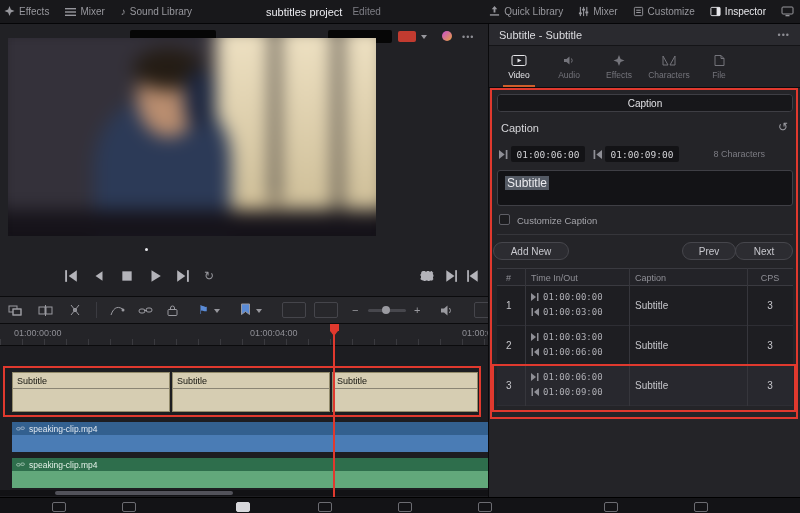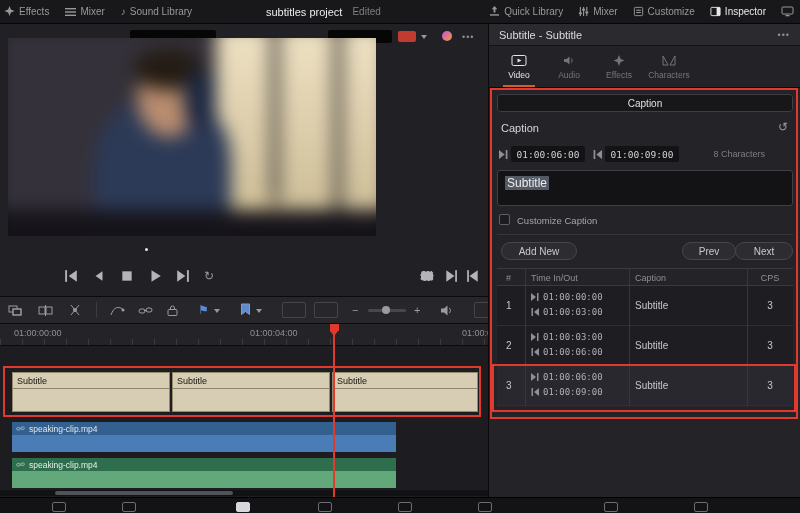--- a/index.html
+++ b/index.html
@@ -55,21 +55,21 @@
   .zthumb{position:absolute;top:-3px;left:14px;width:8px;height:8px;border-radius:50%;background:#9a9aa0}
   .glyph{position:absolute;color:#9a9aa0;font-size:11px;line-height:14px;top:6px}
 
   
   .timeline{position:absolute;left:0;top:324px;width:488px;height:173px;background:#1d1d21;overflow:hidden}
   .ruler{position:absolute;left:0;top:0;width:488px;height:22px;background:#242428;border-bottom:1px solid #0b0b0d;box-sizing:border-box}
   .ruler .ticks{position:absolute;left:0;bottom:0;width:100%;height:6px;background:repeating-linear-gradient(to right,#3a3a3f 0 1px,transparent 1px 22px)}
   .rlabel{position:absolute;top:4px;font-size:9px;color:#8f8f95;white-space:nowrap}
   .sclip{position:absolute;top:48px;height:40px;background:#d6cdb2;border:1px solid #938b6b;box-sizing:border-box}
   .sclip .cap{height:16px;border-bottom:1px solid rgba(0,0,0,.35);font-size:9px;color:#15150f;padding:3px 0 0 4px;box-sizing:border-box}
-  .track{position:absolute;left:12px;width:384px}
+  .track{position:absolute;left:12px;width:476px}
   .thead2{height:13px;display:flex;align-items:center;gap:4px;padding:0 4px;font-size:8.5px;box-sizing:border-box;white-space:nowrap}
   .playline{position:absolute;top:0;width:2px;height:173px;background:#e0392e;z-index:40}
   .playhead-cap{position:absolute;top:0;width:9px;height:7px;background:#e0392e;z-index:41}
   .playhead-cap:after{content:"";position:absolute;top:7px;left:0;border-left:4.5px solid transparent;border-right:4.5px solid transparent;border-top:5px solid #e0392e}
   .hscroll{position:absolute;left:0;top:166px;width:488px;height:6px;background:#121215}
   .hthumb{position:absolute;left:55px;top:1px;width:178px;height:4px;background:#52525a;border-radius:2px}
   .anno{position:absolute;border:2px solid #e0392e;pointer-events:none;z-index:60}
 
   
   .bottombar{position:absolute;left:0;top:497px;width:800px;height:16px;background:#131316;border-top:1px solid #000;z-index:5}
@@ -450,20 +450,27 @@
           </svg>
         <span>Effects</span>
       </div>
       <div class="tab">
         <svg width="16" height="13" viewBox="0 0 16 13">
             <polygon points="2,2 7,11 2,11"></polygon>
             <polygon points="14,2 9,11 14,11"></polygon>
           </svg>
         <span>Characters</span>
       </div>
+      <div class="tab">
+        <svg width="16" height="13" viewBox="0 0 16 13">
+            <path d="M4 1.5h6l3 3v7H4Z" fill="none"></path>
+            <path d="M10 1.5v3h3" fill="none"></path>
+          </svg>
+        <span>File</span>
+      </div>
     </div>
 
     <div class="seg-wrap">
       <div class="seg active">Caption</div>
     </div>
 
     <div class="cap-label">Caption</div>
     <div class="reset">↺</div>
 
     <div class="abs markin" style="left:488px;"></div>
@@ -482,21 +489,21 @@
       </div>
     <div class="tcbox" style="left:116px">01:00:09:00</div>
     <div class="chars">8 Characters</div>
 
     <div class="captext"><span class="sel">Subtitle</span></div>
 
     <div class="chk"></div>
     <div class="chk-label">Customize Caption</div>
     <div class="hdiv"></div>
 
-    <div class="btn" style="left:12px;width:76px">Add New</div>
+    <div class="btn" style="left:4px;width:76px">Add New</div>
     <div class="btn" style="left:193px;width:54px">Prev</div>
     <div class="btn" style="left:246px;width:58px">Next</div>
 
     <div class="thead">
       <span style="left:9px">#</span>
       <span style="left:34px">Time In/Out</span>
       <span style="left:138px">Caption</span>
       <span style="left:250px;width:46px;text-align:center">CPS</span>
     </div>
     <div class="tcol" style="left:36px"></div>

